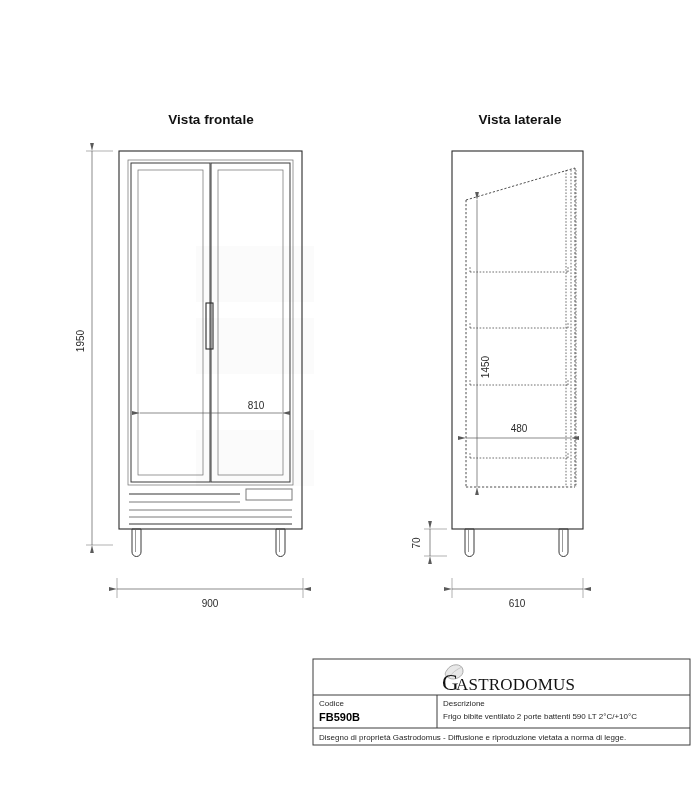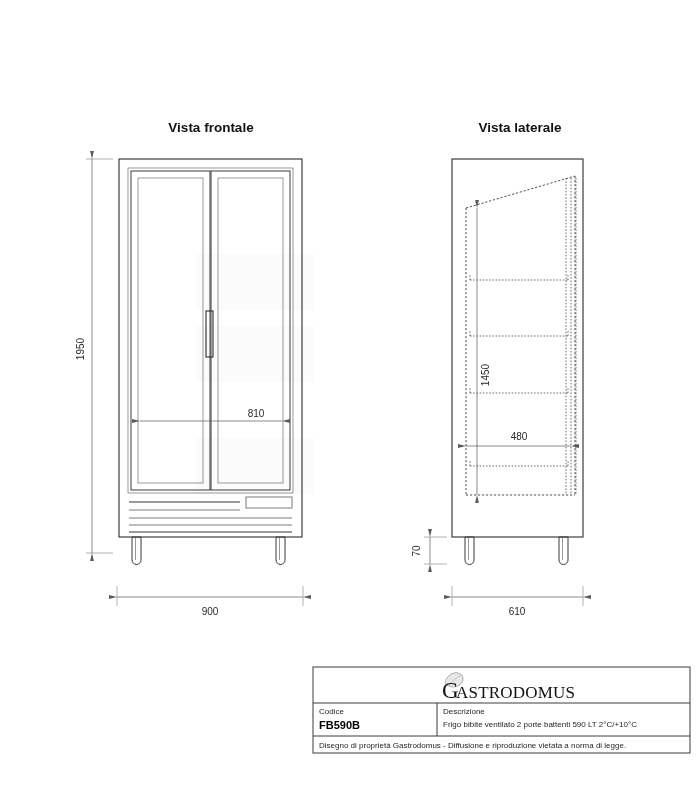--- a/index.html
+++ b/index.html
@@ -10,21 +10,21 @@
   body {
     width: 700px;
     height: 800px;
     position: relative;
     font-family: "Liberation Sans", sans-serif;
     color: #1a1a1a;
     overflow: hidden;
   }
   #drawing-root {
     position: absolute;
-    left: 0; top: 8px;
+    left: 0; top: 0;
     width: 700px;
     height: 596px;
   }
   svg.sheet {
     position: absolute;
     left: 0; top: 0;
     width: 700px;
     height: 800px;
     display: block;
   }

